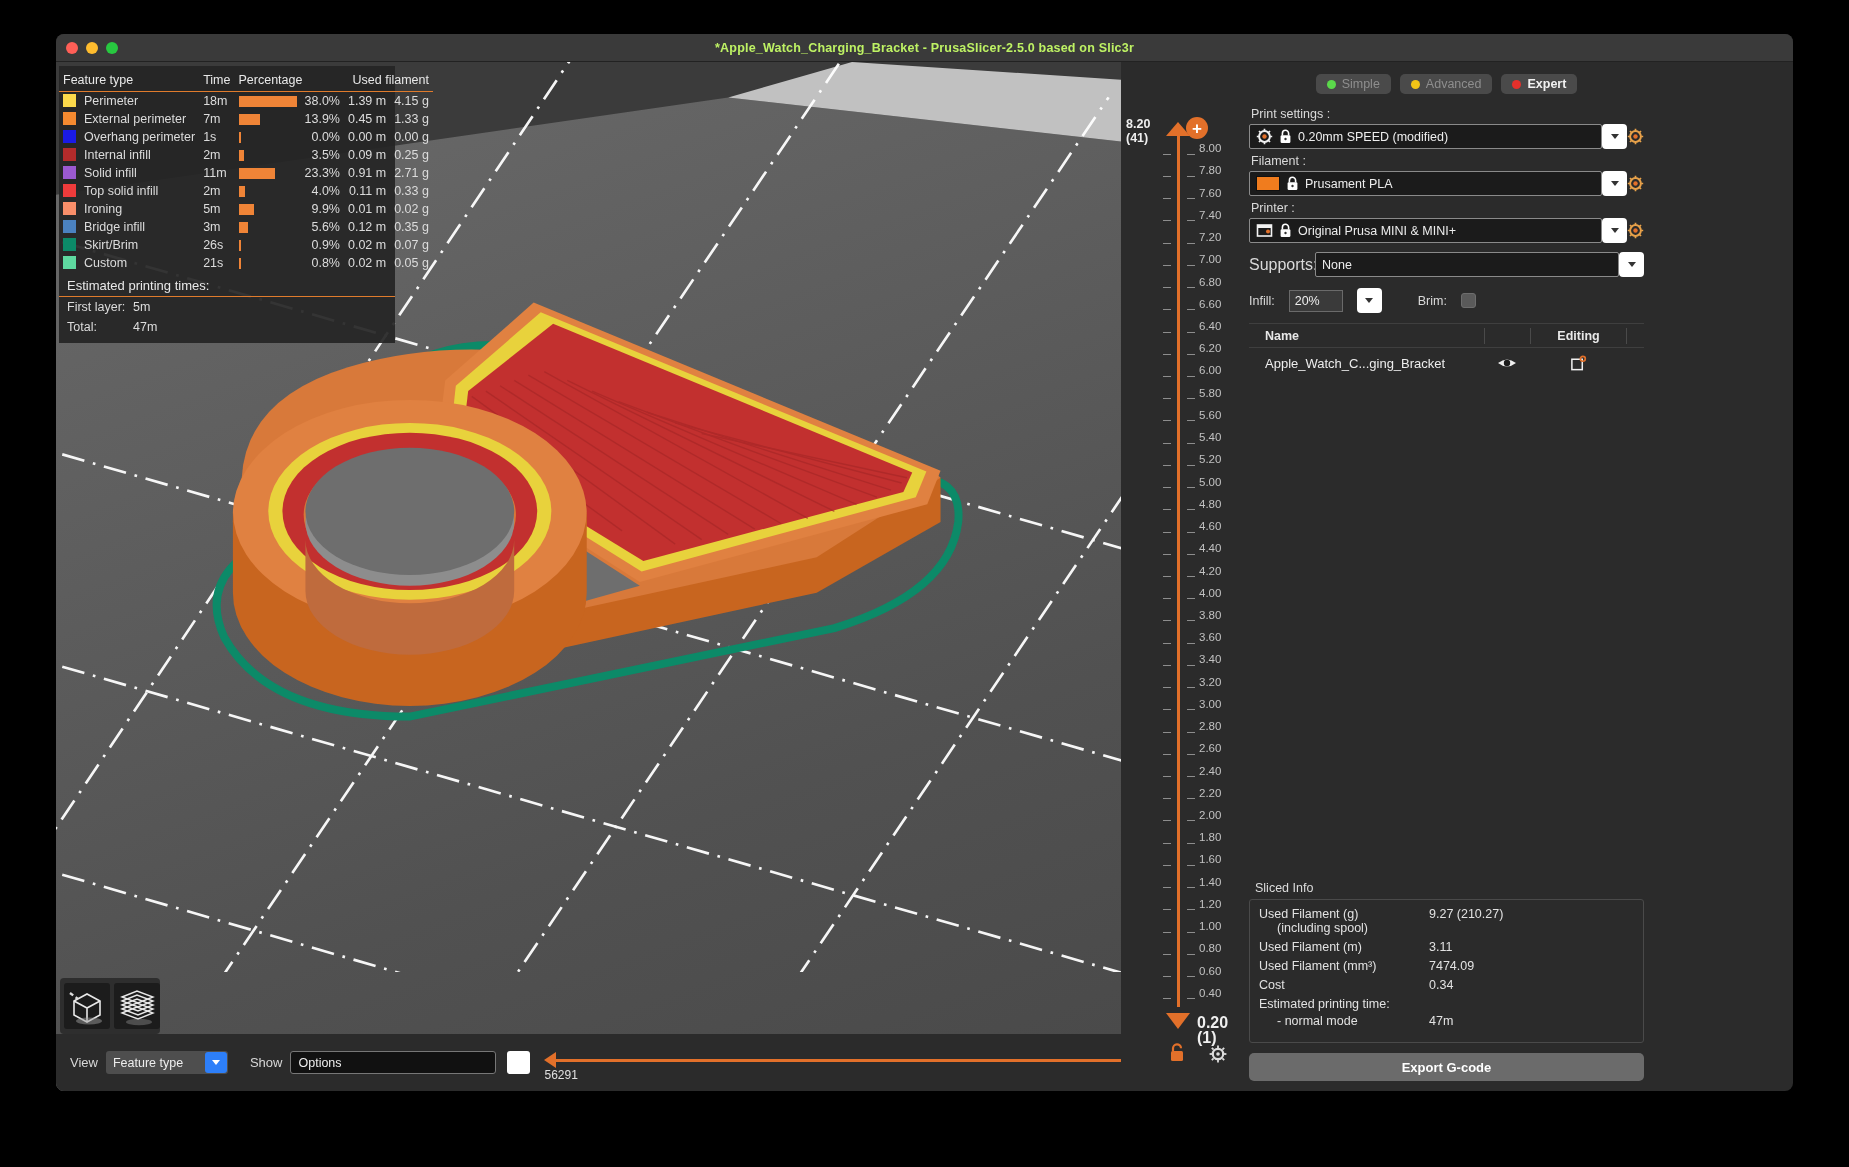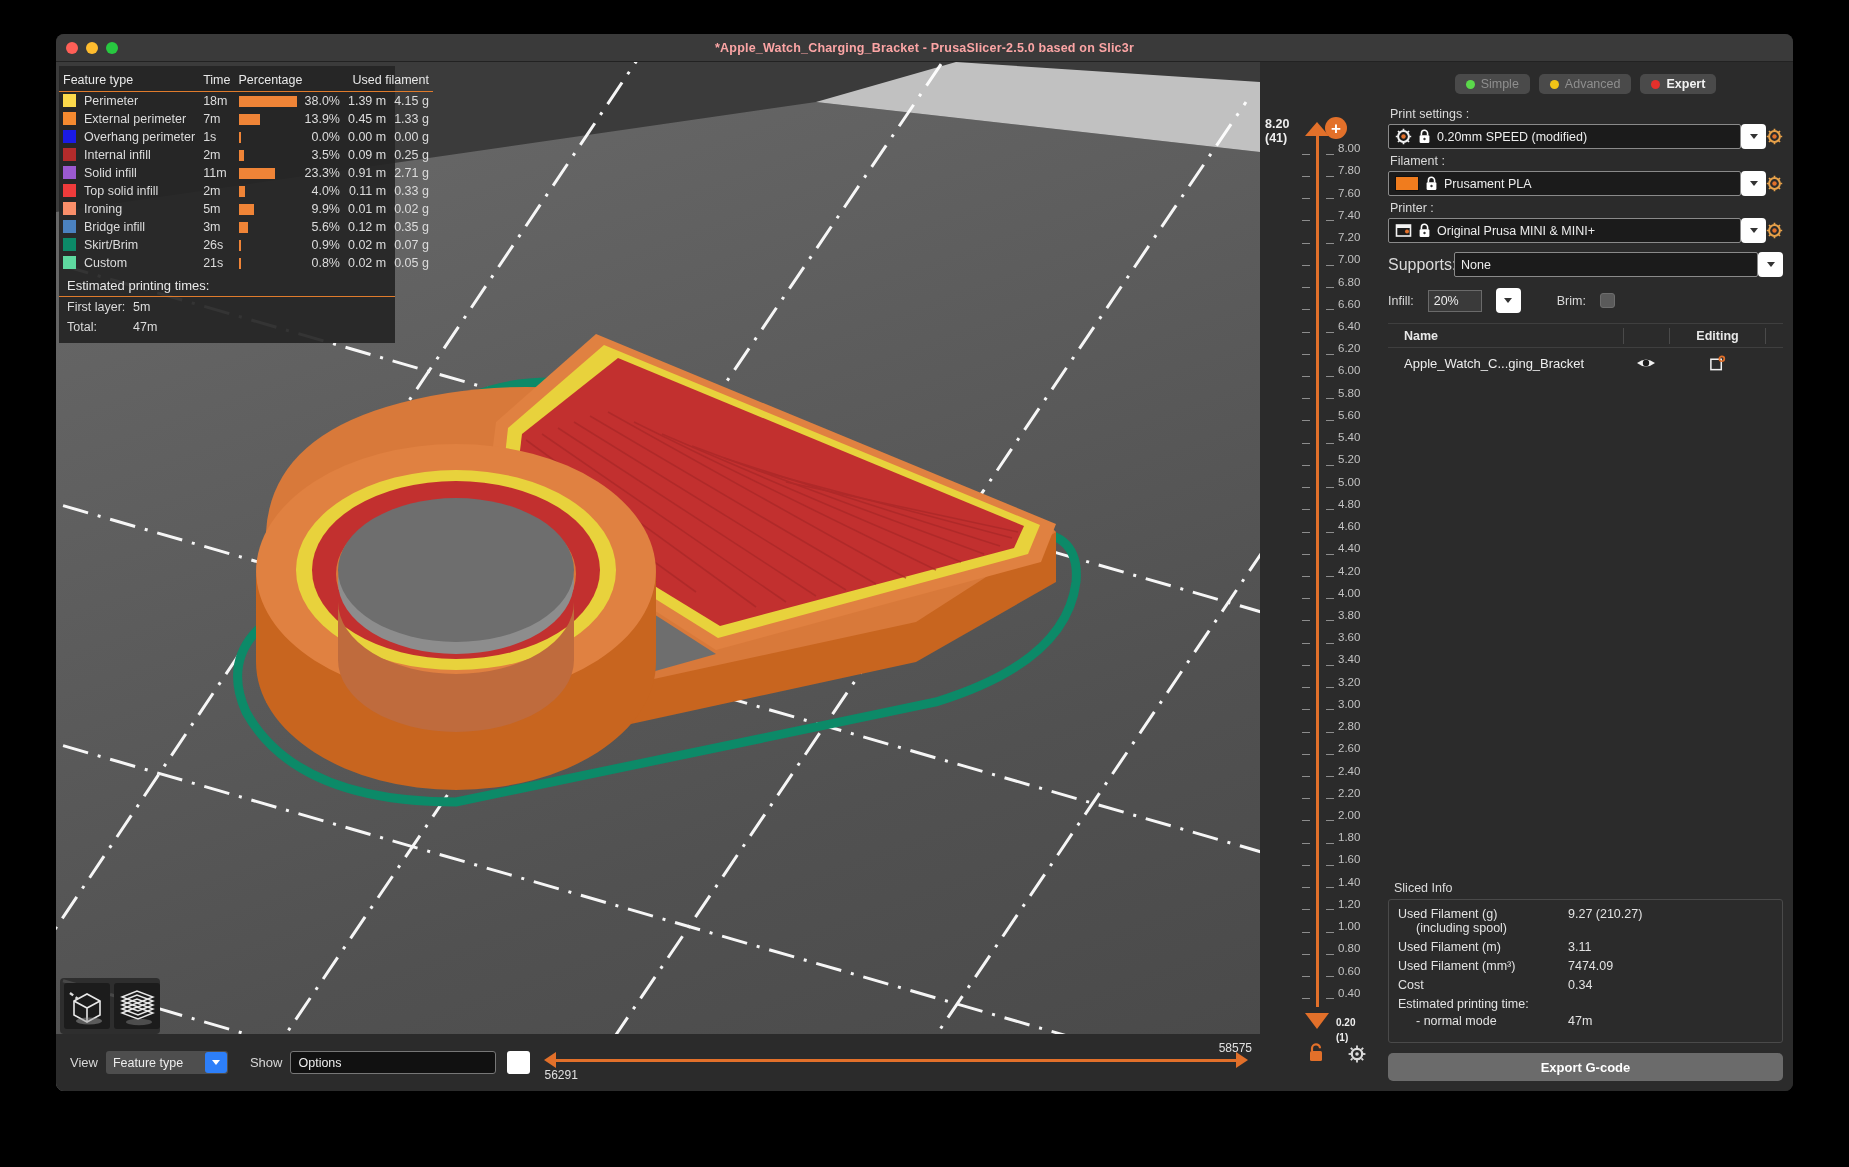--- a/index.html
+++ b/index.html
@@ -27,31 +27,31 @@
     border-bottom: 1px solid #222;
     display: flex; align-items: center;
   }
   .lights { display: flex; gap: 8px; margin-left: 10px; }
   .light { width: 12px; height: 12px; border-radius: 50%; }
   .l-red { background: #ff5f57; }
   .l-yellow { background: #febc2e; }
   .l-green { background: #28c840; }
   #win-title {
     position: absolute; left: 0; right: 0; text-align: center;
-    font-size: 12.5px; font-weight: bold; color: #fca5a5;
+    font-size: 12.5px; font-weight: bold; color: #bef264;
     letter-spacing: .2px; pointer-events: none;
   }
 
   
   #body { position: relative; height: 1029px; display: flex; }
 
   
   #viewport {
     position: relative;
-    width: 1204px; height: 1029px;
+    width: 1065px; height: 1029px;
     background: #404040;
     overflow: hidden;
   }
   #plate {
     position: absolute; inset: 0;
     background: linear-gradient(160deg,#6b6b6b 0%, #5e5e5e 35%, #515151 70%, #494949 100%);
   }
   #svg-grid { position: absolute; inset: 0; }
 
   
@@ -152,21 +152,21 @@
   .vtick .tlabel {
     position: absolute; left: 78px; font-size: 11.5px; color: #c2c2c2;
     transform: translateY(-50%);
   }
   #vtop-label {
     position: absolute; left: 5px; top: 55px; font-size: 12.5px; color: #efefef; font-weight: bold;
     line-height: 14px; text-align: left;
   }
   #vtop-label .sub { font-weight: bold; }
   #vbot-label {
-    position: absolute; left: 76px; bottom: 46px; font-size: 10px; color: #efefef; font-weight: bold;
+    position: absolute; left: 76px; bottom: 46px; font-size: 16px; color: #efefef; font-weight: bold;
     line-height: 15px;
   }
   #vhandle-top {
     position: absolute; left: 43px; top: 58px; width: 30px; height: 16px;
   }
   #vhandle-top .tri {
     position: absolute; left: 2px; top: 2px;
     width: 0; height: 0;
     border-left: 12px solid transparent; border-right: 12px solid transparent;
     border-bottom: 14px solid #e2702a;

